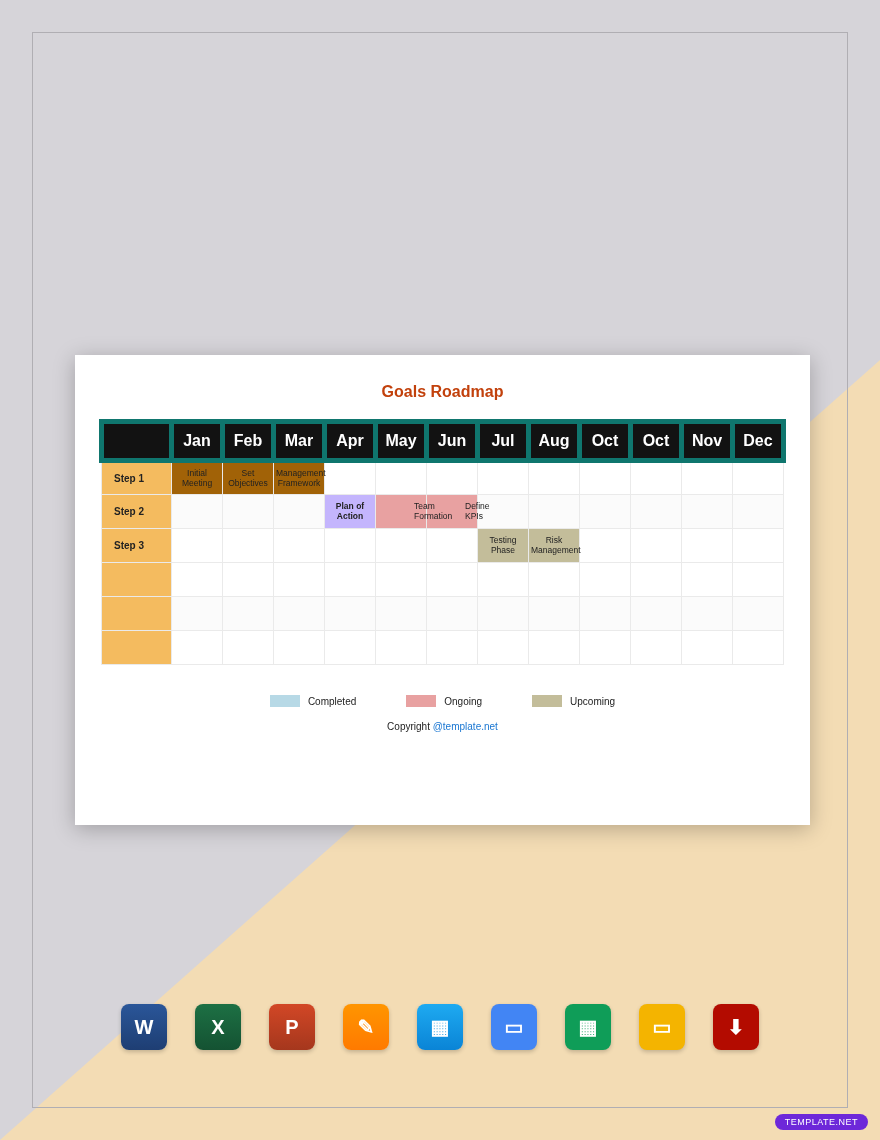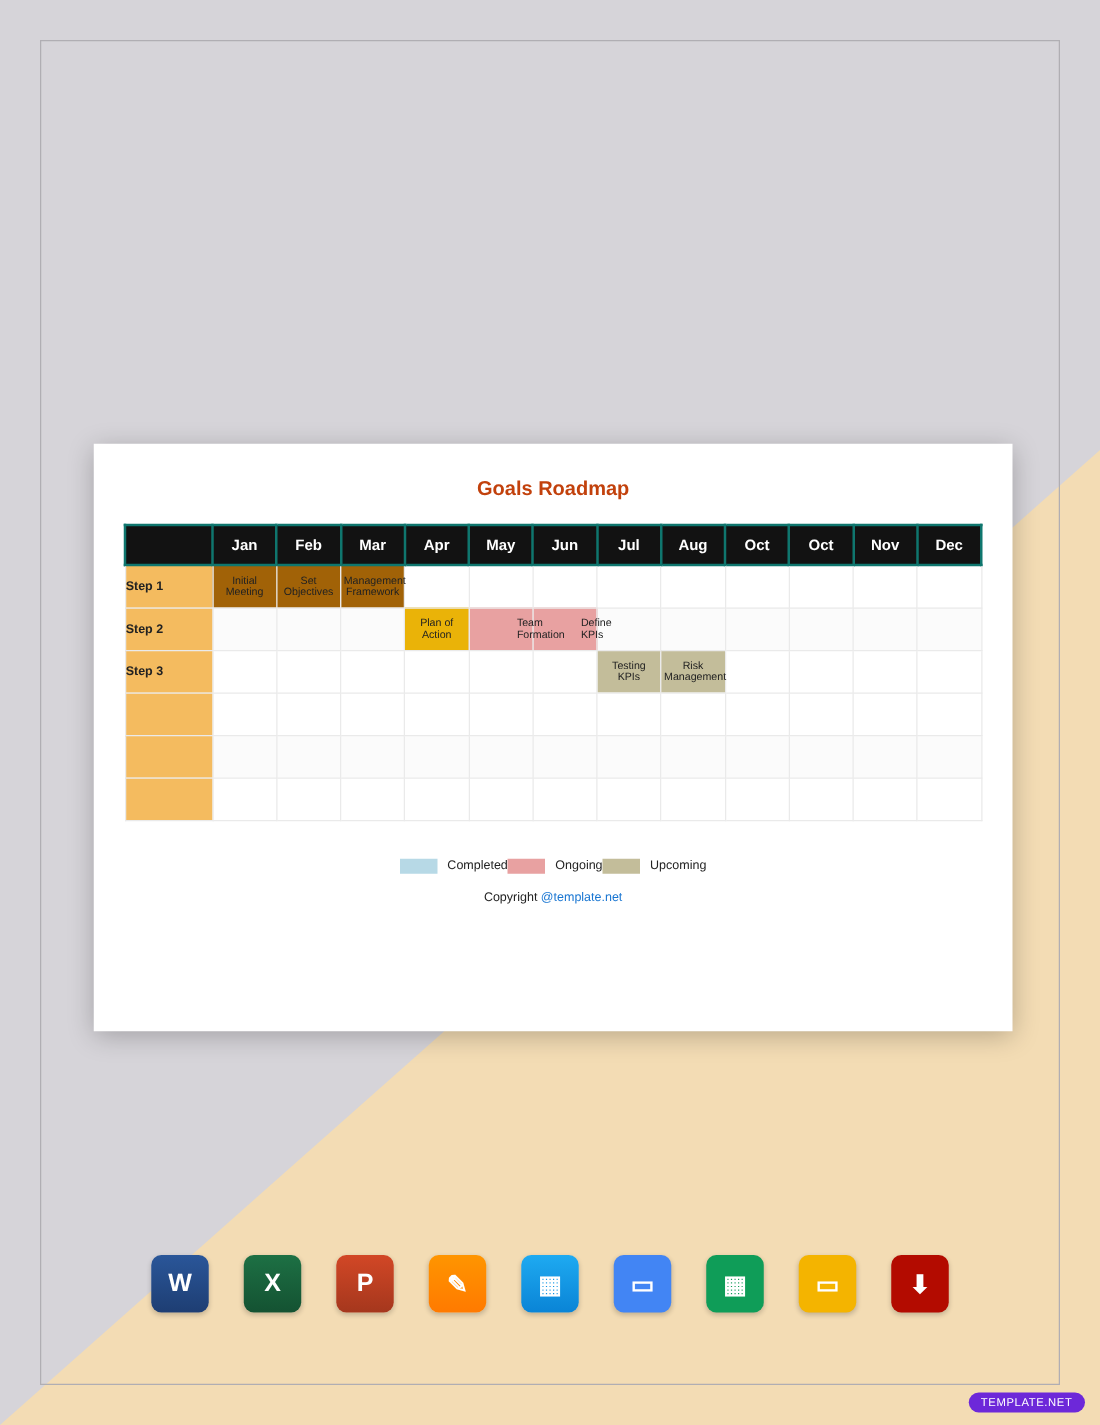--- a/index.html
+++ b/index.html
@@ -42,53 +42,54 @@
   }
   table.roadmap {
     width: 100%;
     border-collapse: collapse;
     table-layout: fixed;
   }
   table.roadmap th {
     background: #121212;
     color: #fff;
     font-weight: 600;
-    font-size: 12px;
+    font-size: 16px;
     padding: 8px 2px;
-    border: 2px solid #0f766e;
+    border: 5px solid #0f766e;
   }
   table.roadmap th.corner { background:#121212; width: 70px; }
   table.roadmap td {
     border: 1px solid #eaeaea;
     height: 34px;
     font-size: 8.5px;
     text-align: center;
     vertical-align: middle;
     color: #222;
     padding: 2px;
     line-height: 1.1;
   }
   table.roadmap td.rowlabel {
     background: #f4bb5f;
     font-size: 10px;
     font-weight: 600;
     text-align: left;
-    padding-left: 0;
+    padding-left: 12px;
     color: #222;
   }
   td.c-completed { background: #a16207; }
   td.c-ongoing   { background: #e8a1a1; }
   td.c-upcoming  { background: #c3bd9a; }
   tr.altrow td:not(.rowlabel){ background-color: rgba(0,0,0,0.015); }
-  tr.altrow td.c-completed { background:#eab308; }
+  tr.altrow td.c-completed { background:#c4b5fd;font-weight:bold; }
   tr.altrow td.c-ongoing   { background:#e8a1a1;padding-left:38px; }
   tr.altrow td.c-upcoming  { background:#c3bd9a; }
 
   .legend {
     display: flex;
+    gap: 50px;
     justify-content: center;
     align-items: center;
     margin-top: 30px;
     font-size: 10px;
     color: #222;
   }
   .legend .item { display: flex; align-items: center; gap: 8px; }
   .legend .swatch { width: 30px; height: 12px; }
   .sw-completed { background: #b7d9e6; }
   .sw-ongoing   { background: #e8a1a1; }
@@ -196,21 +197,21 @@
           <td></td>
         </tr>
         <tr>
           <td class="rowlabel">Step 3</td>
           <td></td>
           <td></td>
           <td></td>
           <td></td>
           <td></td>
           <td></td>
-          <td class="c-upcoming">Testing KPIs</td>
+          <td class="c-upcoming">Testing Phase</td>
           <td class="c-upcoming">Risk Management</td>
           <td></td>
           <td></td>
           <td></td>
           <td></td>
         </tr>
         <tr>
           <td class="rowlabel"></td>
           <td></td>
           <td></td>

